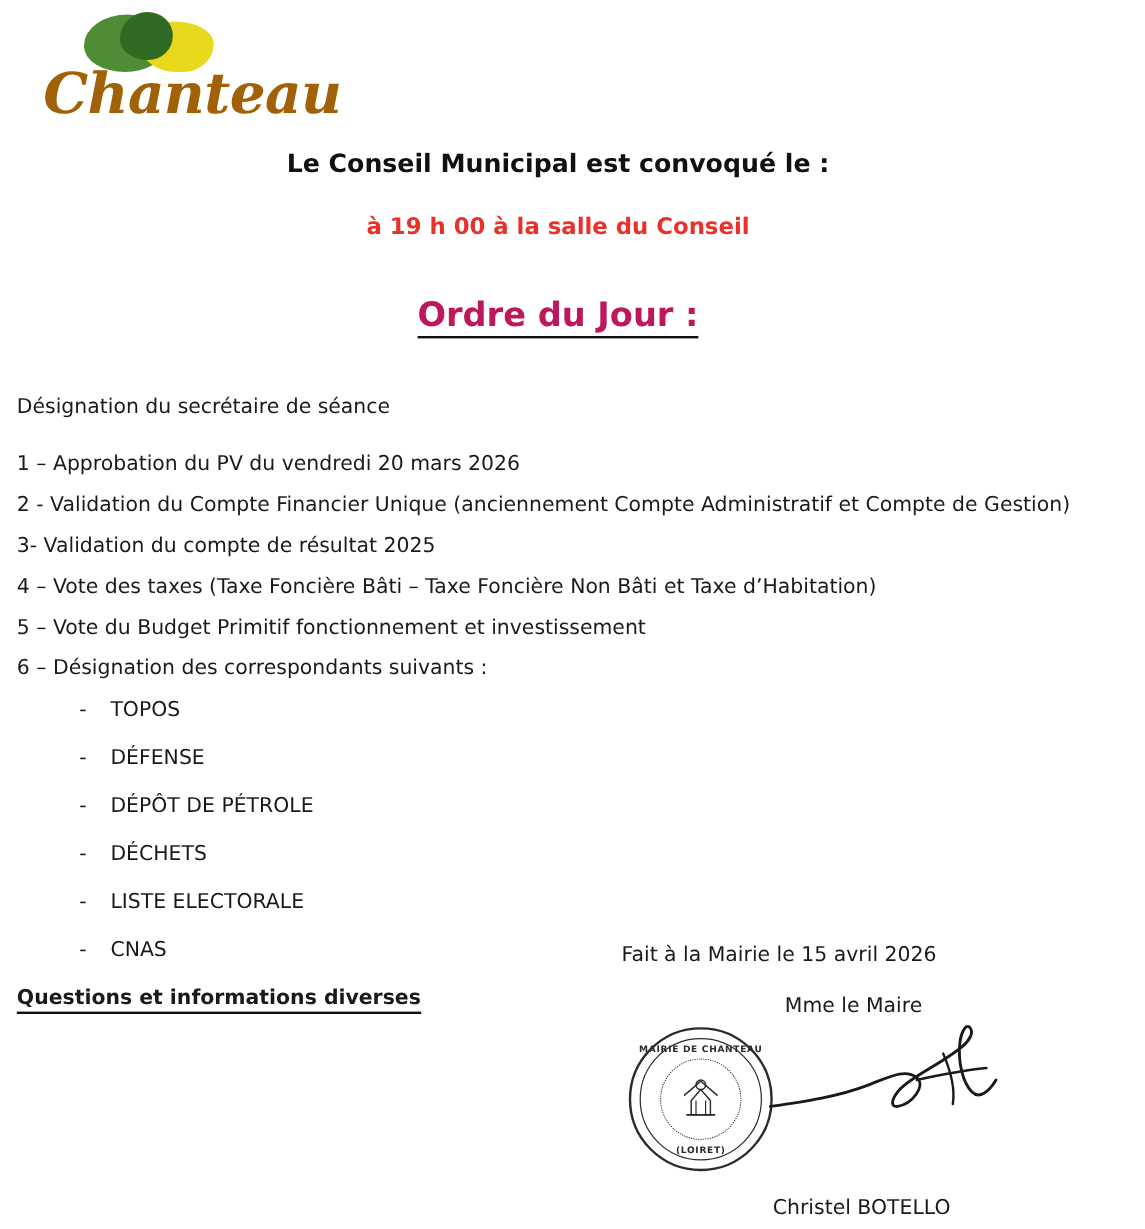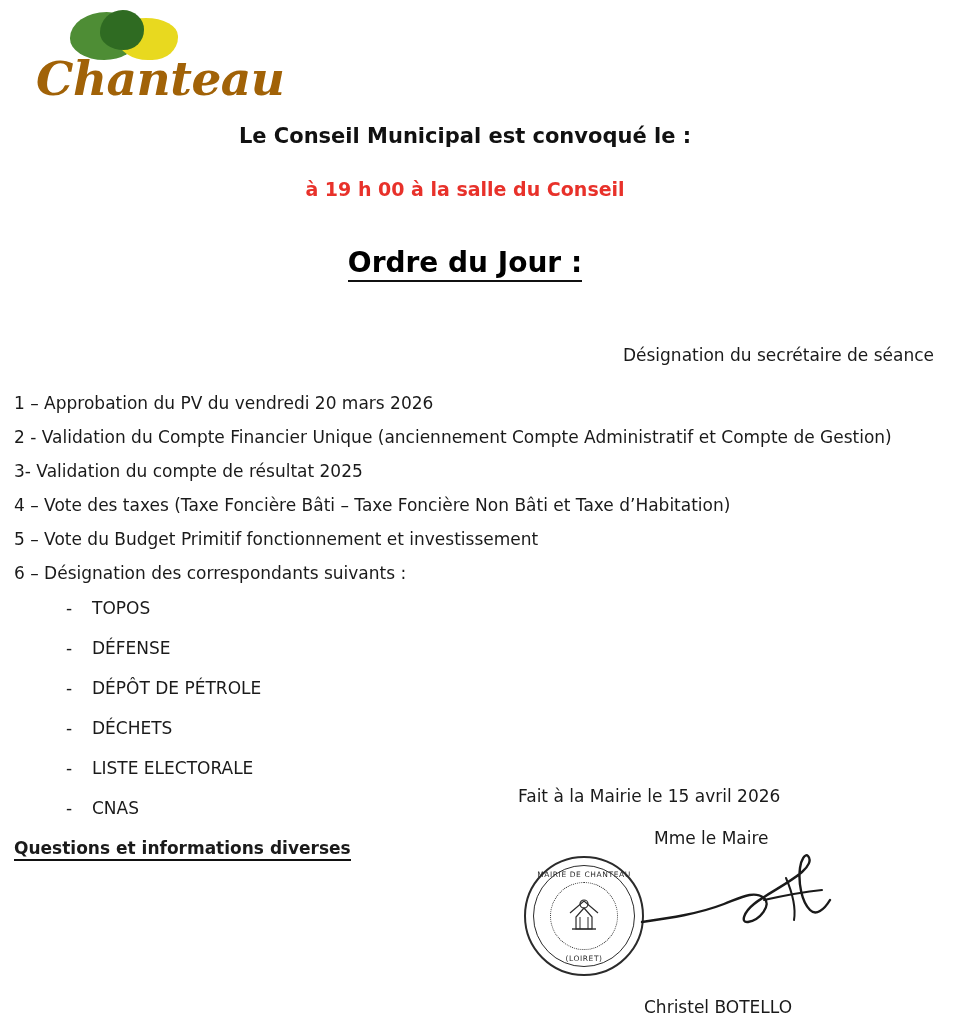--- a/index.html
+++ b/index.html
@@ -99,38 +99,37 @@
   .head-ordre {
     position: absolute;
     left: 0;
     top: 246px;
     width: 930px;
     text-align: center;
   }
   .head-ordre span {
     font-size: 28px;
     font-weight: bold;
-    color: #000000;
+    color: #be185d;
     border-bottom: 2px solid #111111;
     padding-bottom: 1px;
   }
 
   
   .body-text {
     position: absolute;
     left: 14px;
     top: 328px;
     width: 920px;
     font-size: 17px;
     color: #1a1a1a;
   }
   .body-text .intro {
-    margin: 16px 0 26px 0;
+    margin: 0 0 26px 0;
     line-height: 22px;
-    text-align: right;
   }
   .agenda-item {
     margin: 0 0 12px 0;
     line-height: 22px;
   }
   .sub-list {
     list-style: none;
     margin: 14px 0 0 0;
     padding: 0;
   }
@@ -199,21 +198,21 @@
     border-width: 1px;
     border-style: dotted;
   }
   .stamp .txt-top,
   .stamp .txt-bottom {
     position: absolute;
     left: 0;
     width: 100%;
     text-align: center;
     font-size: 7.5px;
-    font-weight: normal;
+    font-weight: bold;
     letter-spacing: 0.6px;
     color: #2b2b2b;
   }
   .stamp .txt-top { top: 14px; }
   .stamp .txt-bottom { bottom: 13px; }
   .stamp .emblem {
     position: absolute;
     left: 50%;
     top: 50%;
     transform: translate(-50%, -50%);

